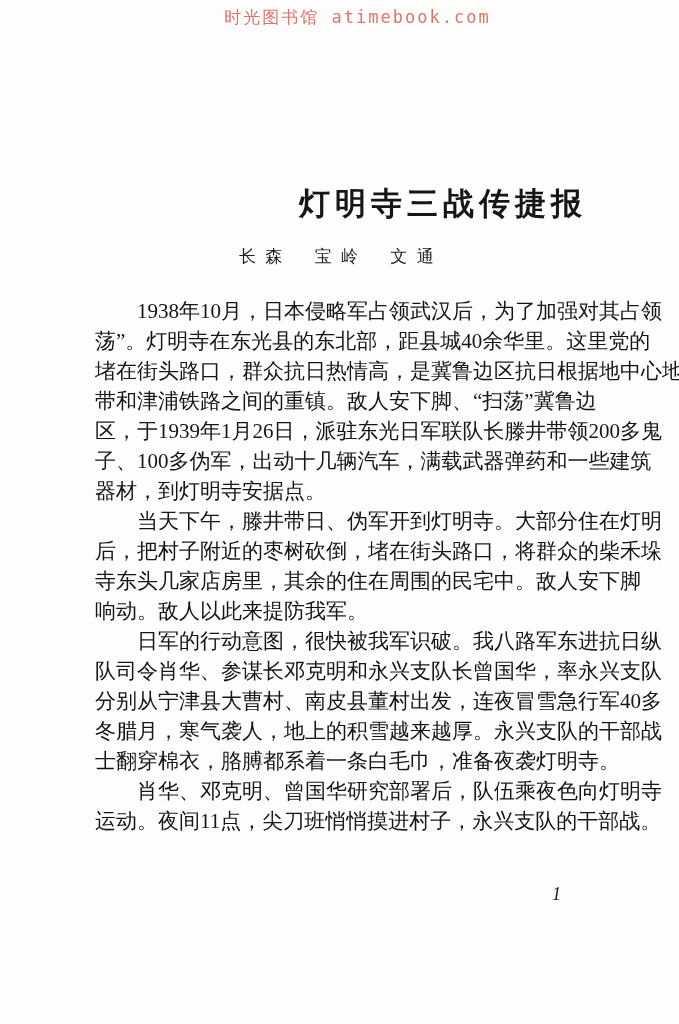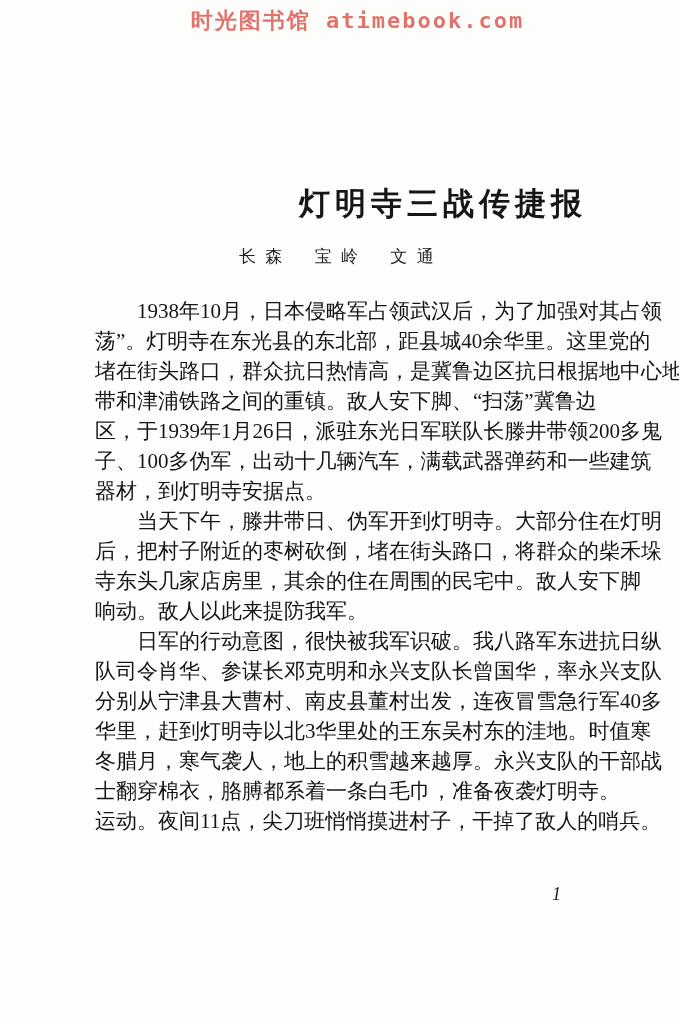--- a/index.html
+++ b/index.html
@@ -15,22 +15,22 @@
     position: absolute; inset: 0;
     background: #fdfdfc;
   }
   .watermark {
     position: absolute;
     top: 6px; left: 50%;
     transform: translateX(-50%);
     margin-left: 18px;
     white-space: nowrap;
     font-family: "DejaVu Sans Mono", monospace;
-    font-size: 22px;
-    font-weight: bold;
+    font-size: 17px;
+    font-weight: normal;
     letter-spacing: 2px;
     color: #dd5b55;
     opacity: 0.85;
   }
   .title {
     position: absolute;
     top: 183px; left: 95px; width: 492px;
     text-align: right;
     font-size: 31px;
     font-weight: bold;
@@ -95,21 +95,21 @@
       <div class="line">区，于1939年1月26日，派驻东光日军联队长滕井带领200多鬼</div>
       <div class="line">子、100多伪军，出动十几辆汽车，满载武器弹药和一些建筑</div>
       <div class="line last">器材，到灯明寺安据点。</div>
       <div class="line first">当天下午，滕井带日、伪军开到灯明寺。大部分住在灯明</div>
       <div class="line">后，把村子附近的枣树砍倒，堵在街头路口，将群众的柴禾垛</div>
       <div class="line">寺东头几家店房里，其余的住在周围的民宅中。敌人安下脚</div>
       <div class="line last">响动。敌人以此来提防我军。</div>
       <div class="line first">日军的行动意图，很快被我军识破。我八路军东进抗日纵</div>
       <div class="line">队司令肖华、参谋长邓克明和永兴支队长曾国华，率永兴支队</div>
       <div class="line">分别从宁津县大曹村、南皮县董村出发，连夜冒雪急行军40多</div>
-      <div class="line">华里，赶到灯明寺以北3华里处的王东吴村东的洼地。时值寒</div>
       <div class="line">冬腊月，寒气袭人，地上的积雪越来越厚。永兴支队的干部战</div>
       <div class="line last">士翻穿棉衣，胳膊都系着一条白毛巾，准备夜袭灯明寺。</div>
-      <div class="line last">运动。夜间11点，尖刀班悄悄摸进村子，干掉了敌人的哨兵。</div>
+      <div class="line first">肖华、邓克明、曾国华研究部署后，队伍乘夜色向灯明寺</div>
+      <div class="line last">运动。夜间11点，尖刀班悄悄摸进村子，永兴支队的干部战。</div>
     </div>
 
   <div class="page-number">1</div>
 
 </div>
 
 </body></html>

